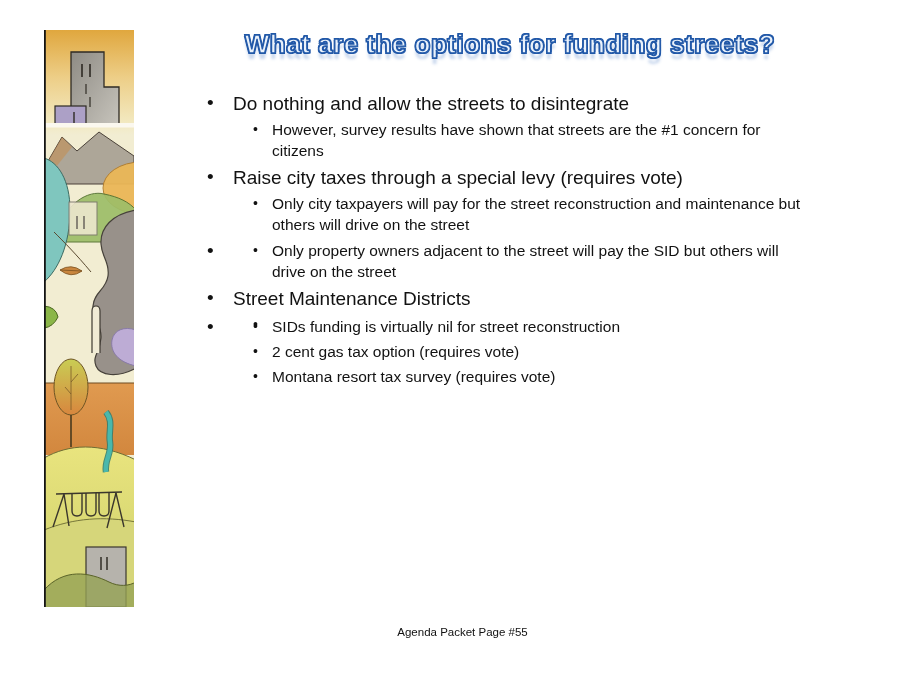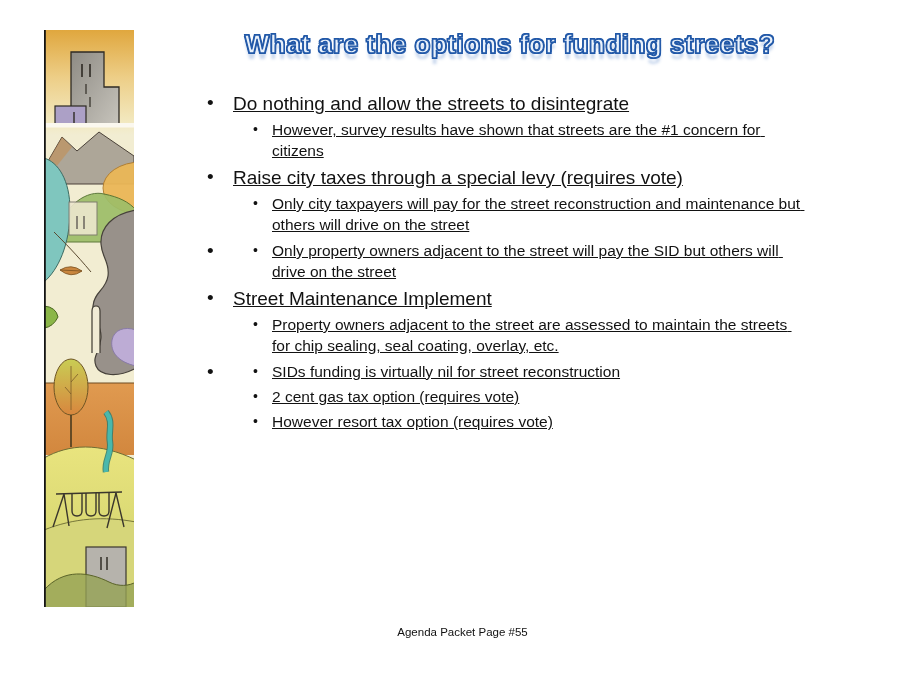--- a/index.html
+++ b/index.html
@@ -27,21 +27,21 @@
   .artwork svg { display:block; }
   
   .content { position:absolute; left:205px; top:92px; width:568px; color:var(--body-text,#121212); }
   ul.l1 { list-style:none; margin:0; padding:0; font-size:19px; line-height:24px; }
   ul.l1 > li { position:relative; padding-left:28px; margin-bottom:3px; }
   ul.l2 { list-style:none; margin:3px 0 5px 0; padding:0; font-size:15.5px; line-height:21px; width:572px; }
   ul.l2 > li { position:relative; padding-left:67px; margin-left:-28px; }
   ul.l2 > li + li { margin-top:4px; }
   .m1 { position:absolute; left:2px; top:-1px; font-size:19px; }
   .m2 { position:absolute; left:48px; top:0; font-size:14px; }
-  .btext { white-space:pre-wrap;text-decoration:underline; }
+  .btext { white-space:pre-wrap; }
   
   .footer {
     position:absolute; left:0; right:0; top:626px; text-align:center;
     font-size:11.5px; color:#111111;
   }
 </style>
 </head>
 <body>
 
 <div class="slide">
@@ -177,43 +177,42 @@
         <ul class="l2">
           <li>
             <span class="m2">•</span>
             <span class="btext">Only property owners adjacent to the street will pay the SID but others will drive on the street</span>
           </li>
         </ul>
       </li>
 
       <li>
         <span class="m1">•</span>
-        <span class="btext">Street Maintenance Implement</span>
-        <ul class="l2">
-          <li>
-            <span class="m2">•</span>
-            <span class="btext">Property owners adjacent to the street are assessed to maintain the streets for chip sealing, seal coating, overlay, etc.</span>
+        <span class="btext">Street Maintenance Districts</span>
+        <ul class="l2">
+          <li>
+            <span class="m2">•</span>
           </li>
         </ul>
       </li>
 
       <li>
         <span class="m1">•</span>
         <ul class="l2">
           <li>
             <span class="m2">•</span>
             <span class="btext">SIDs funding is virtually nil for street reconstruction</span>
           </li>
           <li>
             <span class="m2">•</span>
             <span class="btext">2 cent gas tax option (requires vote)</span>
           </li>
           <li>
             <span class="m2">•</span>
-            <span class="btext">However resort tax option (requires vote)</span>
+            <span class="btext">Montana resort tax survey (requires vote)</span>
           </li>
         </ul>
       </li>
 
     </ul>
   </div>
 
   <div class="footer">Agenda Packet Page #55</div>
 
 </div>

